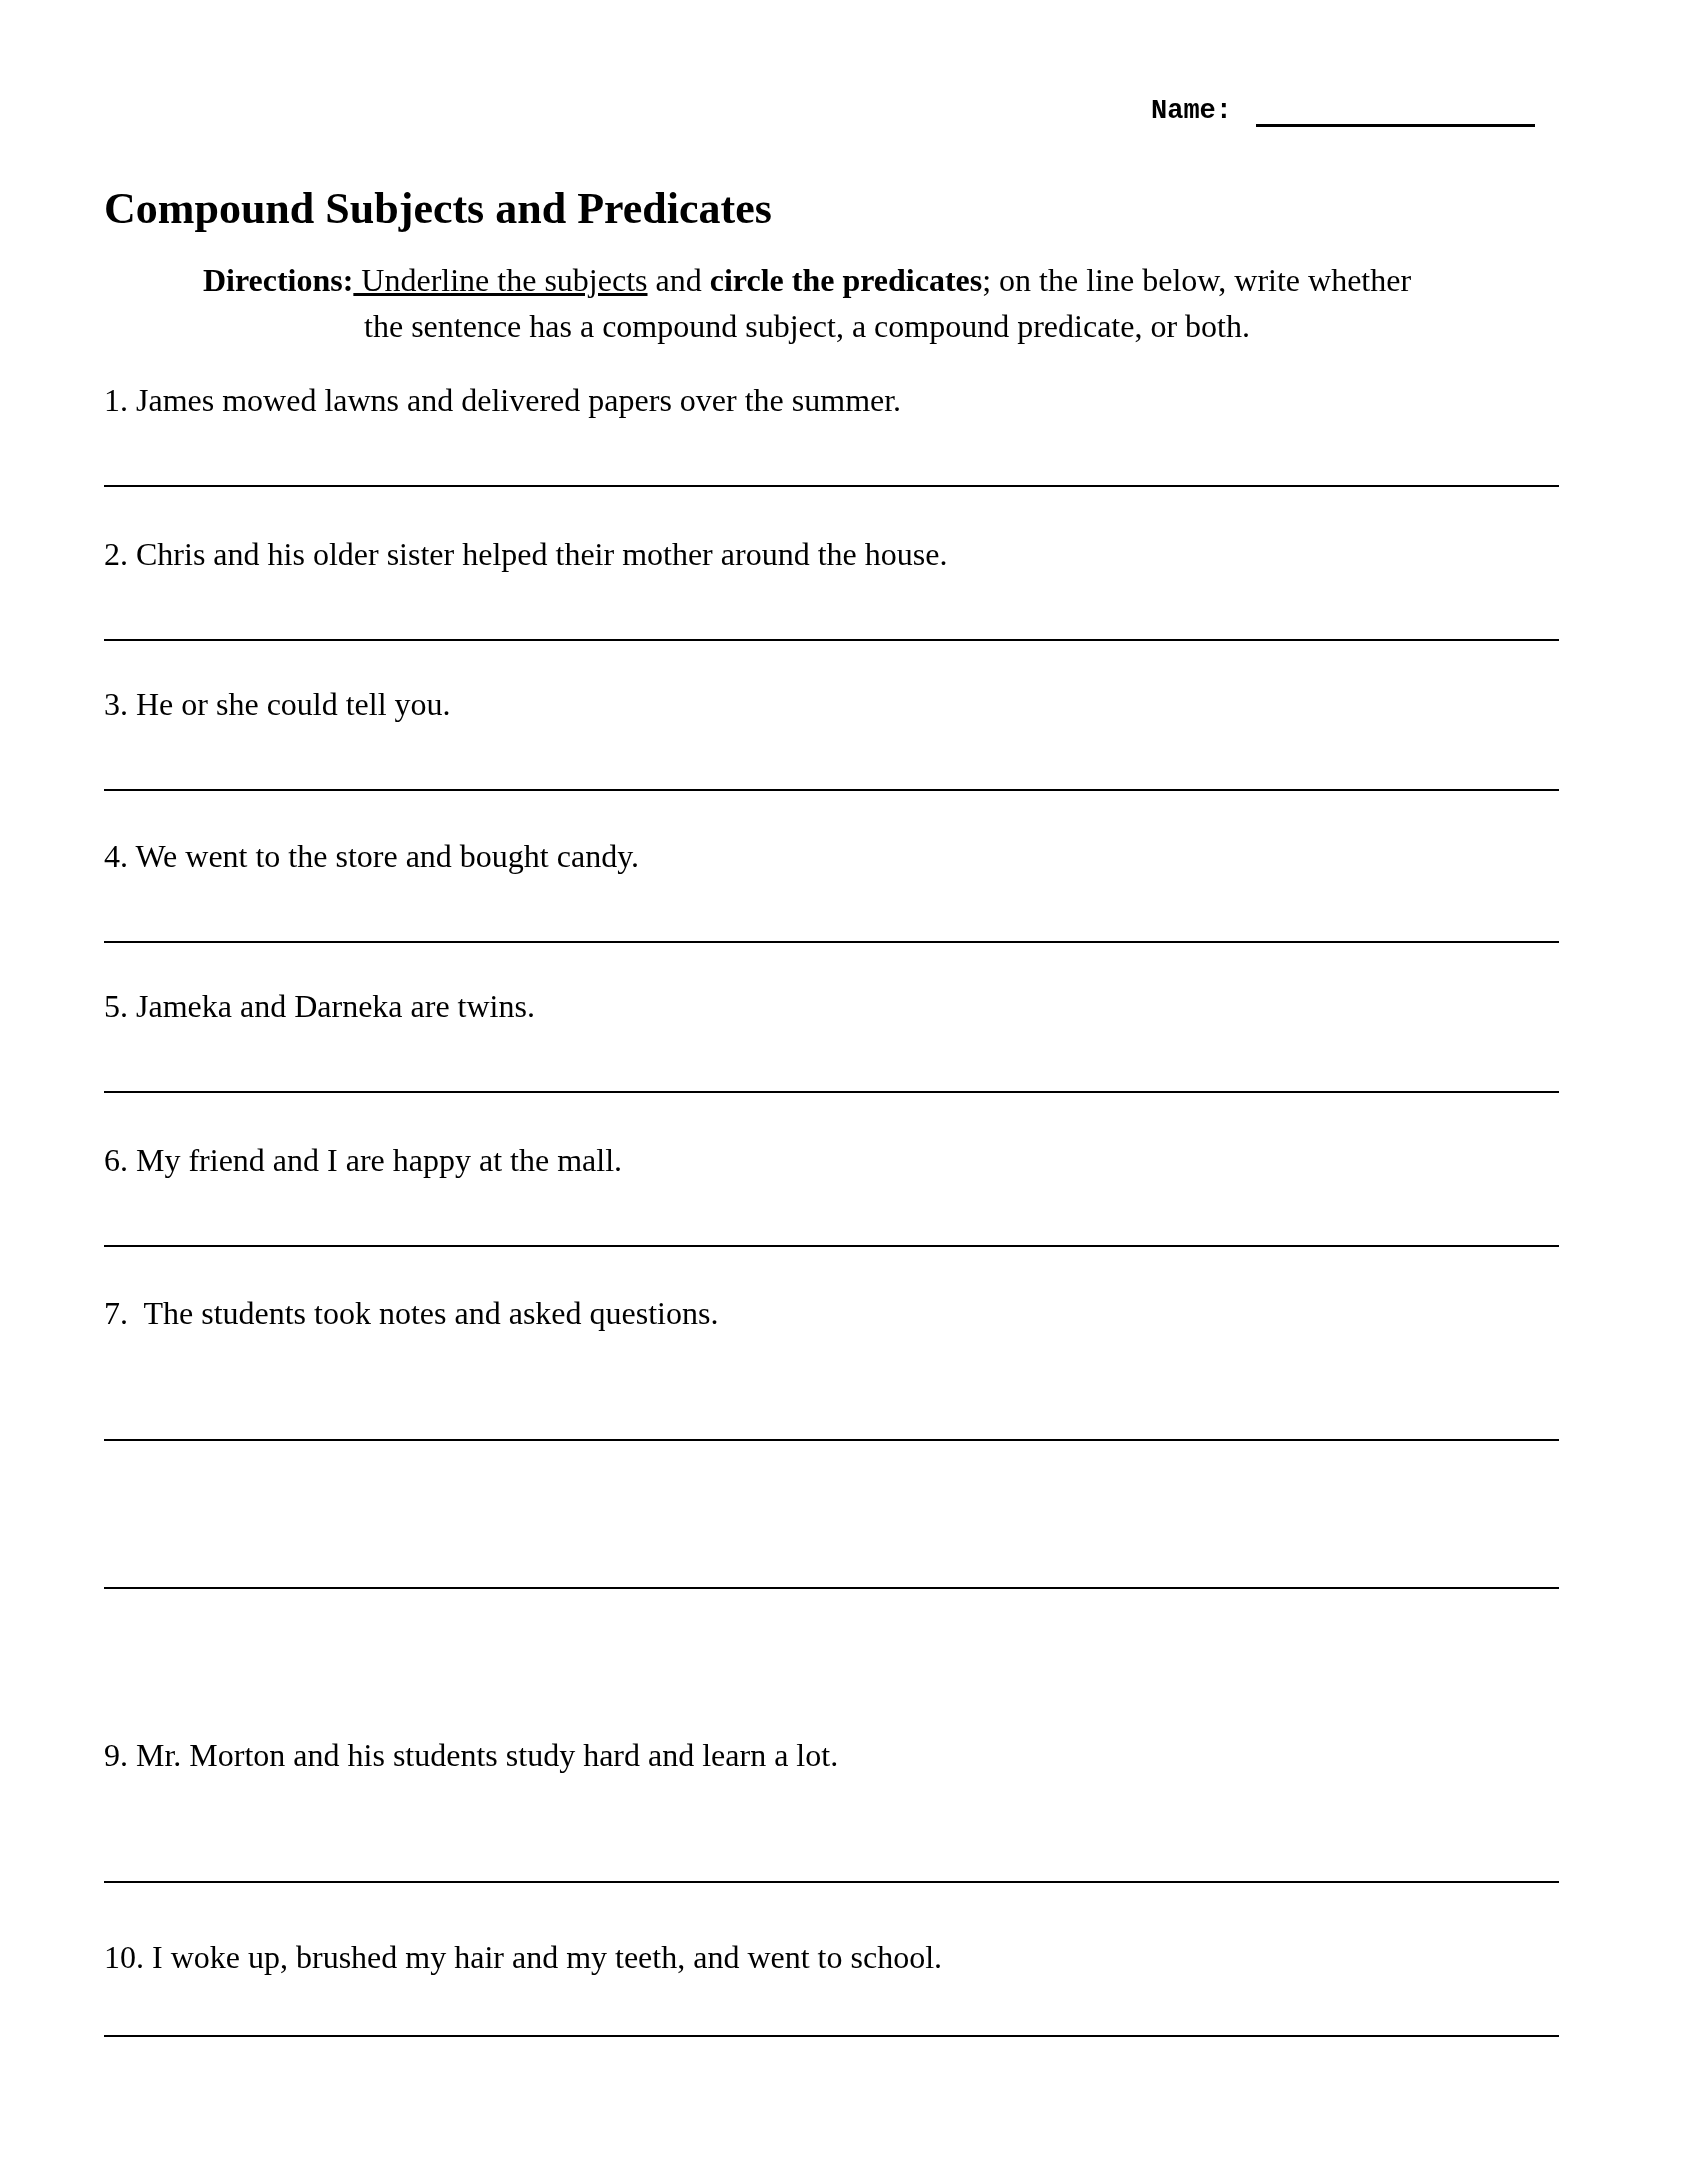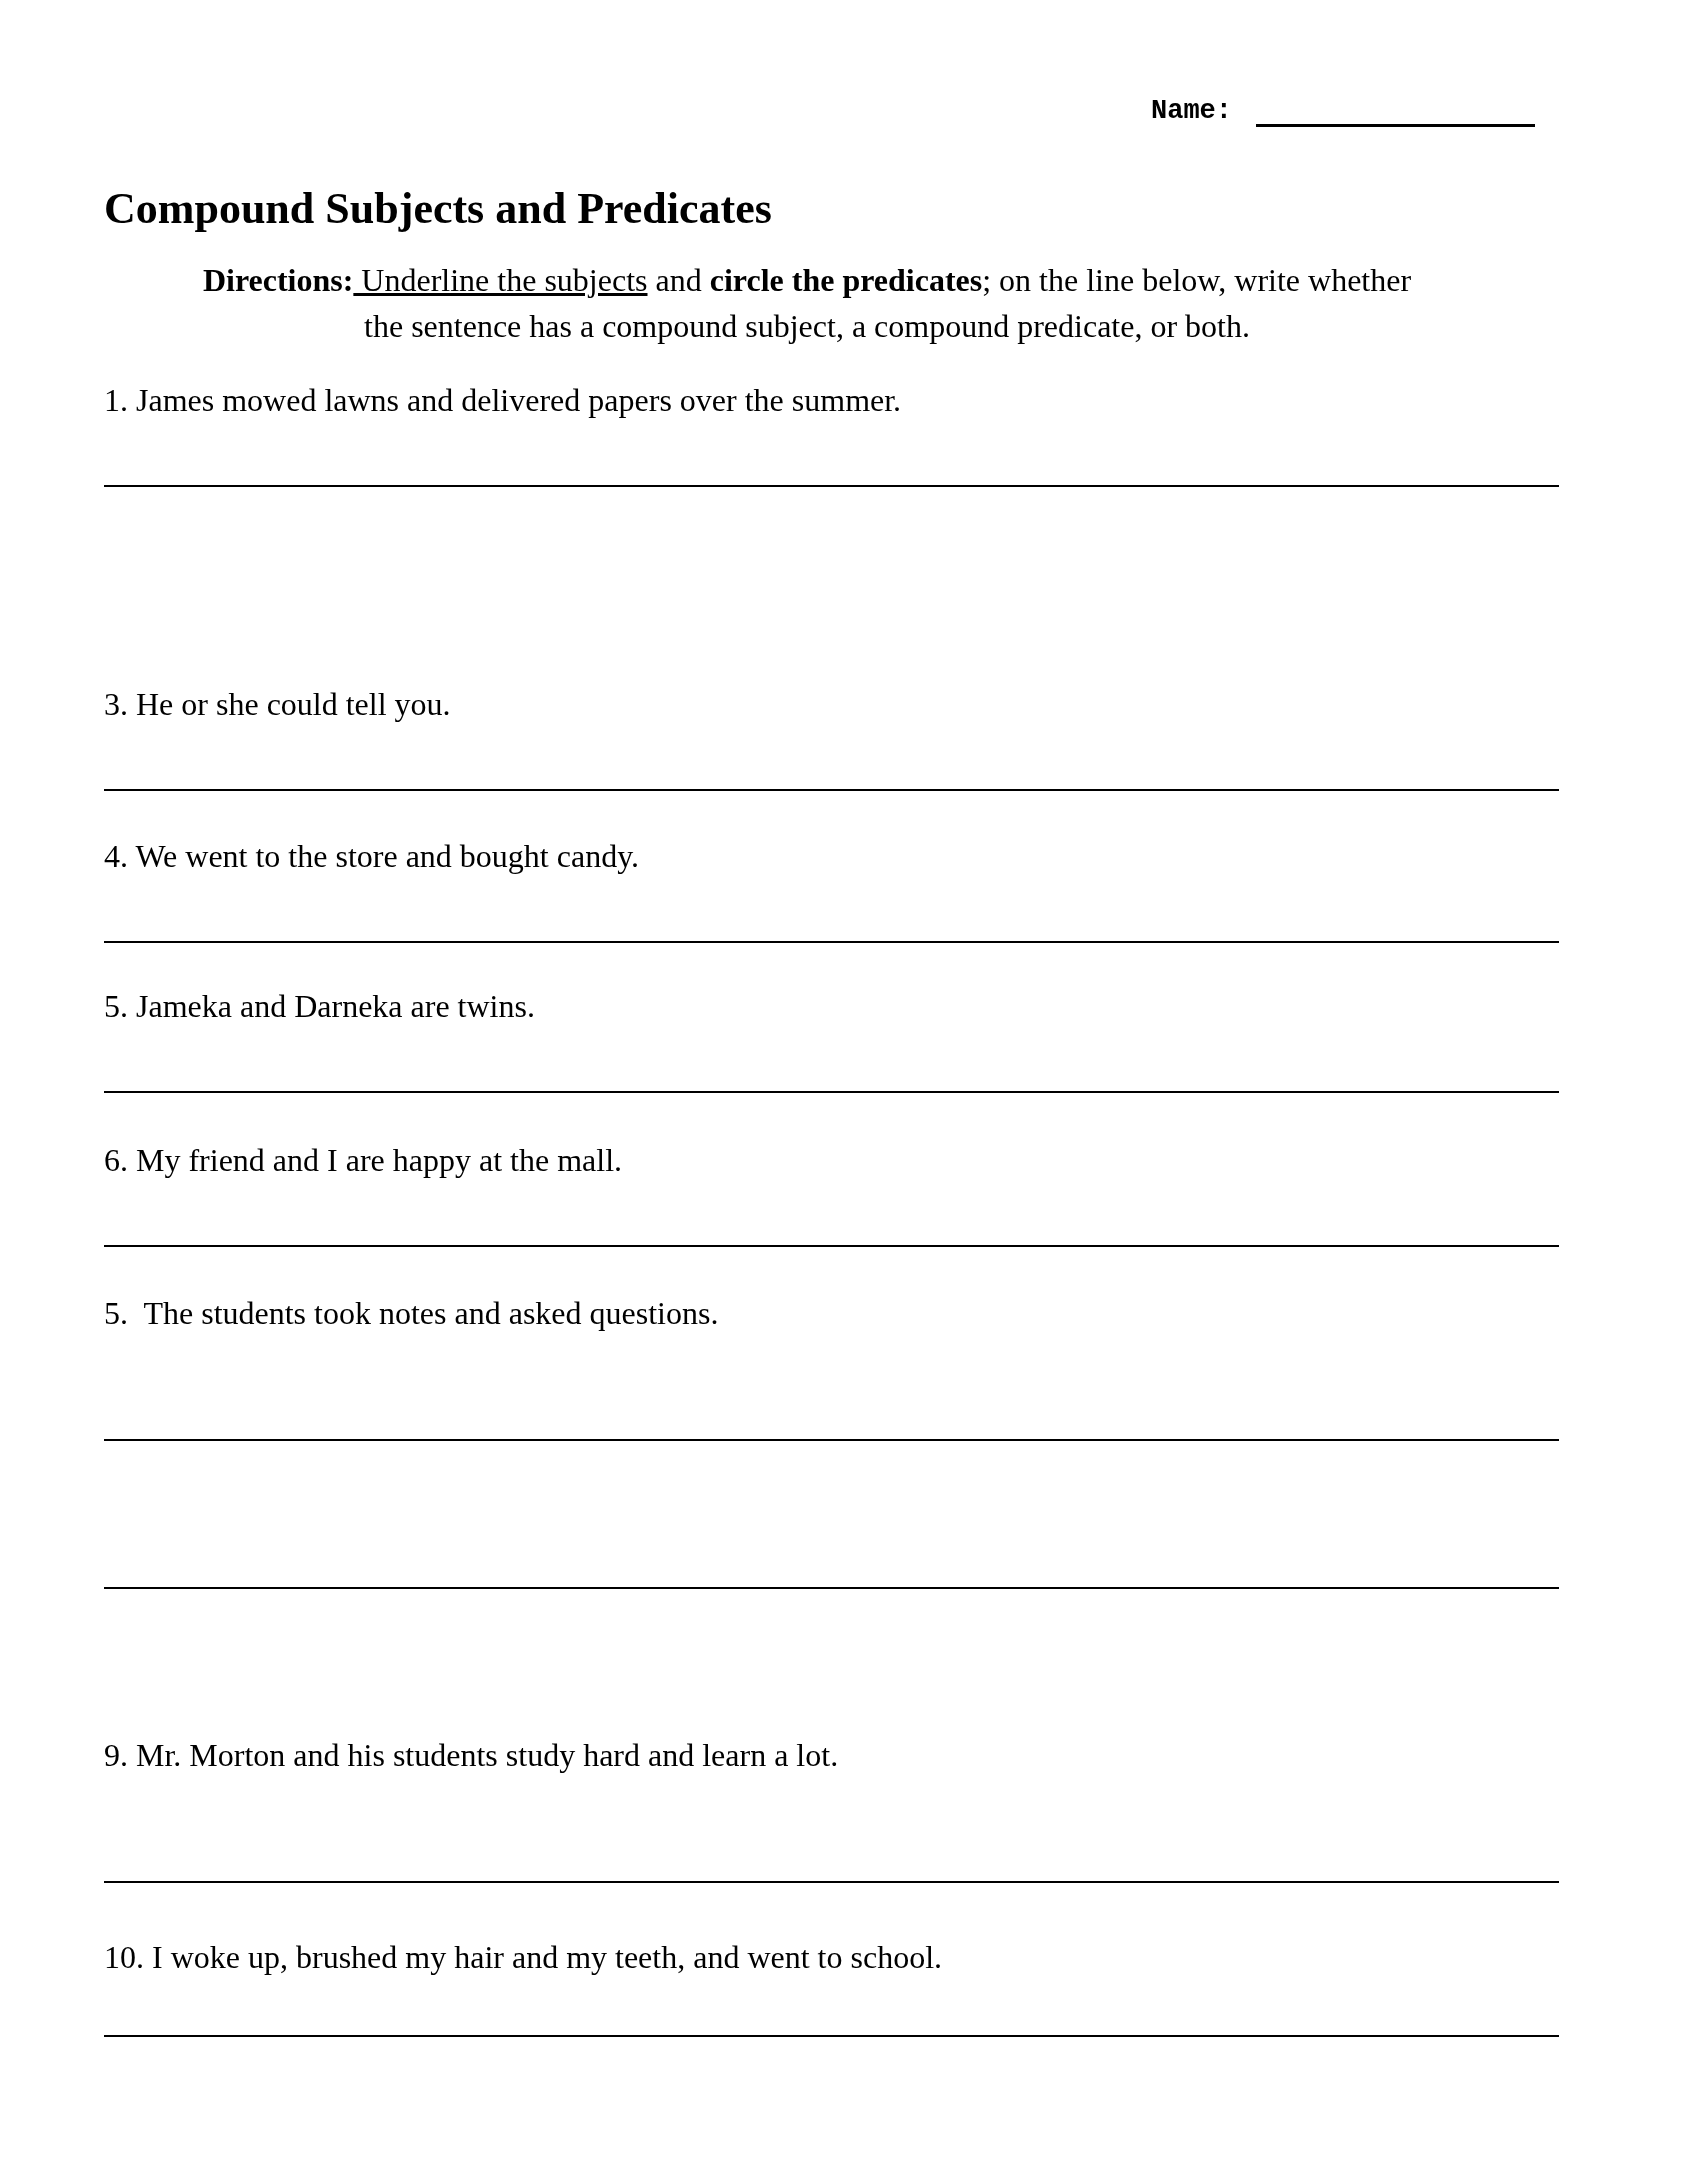--- a/index.html
+++ b/index.html
@@ -111,20 +111,24 @@
   <div class="directions">
     <div><span class="bold">Directions:</span><span class="underline"> Underline the subjects</span><span> and </span><span class="bold">circle the predicates</span><span>; on the line below, write whether</span></div>
     <div>the sentence has a compound subject, a compound predicate, or both.</div>
   </div>
 
   <div class="item i1">
     <p class="sentence">1. James mowed lawns and delivered papers over the summer.</p>
     <div class="answer-line gap-a"></div>
   </div>
 
+  <div class="item i2">
+    <p class="sentence">2. Chris and his older sister helped their mother around the house.</p>
+    <div class="answer-line gap-a"></div>
+  </div>
 
   <div class="item i3">
     <p class="sentence">3. He or she could tell you.</p>
     <div class="answer-line gap-a"></div>
   </div>
 
   <div class="item i4">
     <p class="sentence">4. We went to the store and bought candy.</p>
     <div class="answer-line gap-a"></div>
   </div>
@@ -133,21 +137,21 @@
     <p class="sentence">5. Jameka and Darneka are twins.</p>
     <div class="answer-line gap-a"></div>
   </div>
 
   <div class="item i6">
     <p class="sentence">6. My friend and I are happy at the mall.</p>
     <div class="answer-line gap-a"></div>
   </div>
 
   <div class="item i7">
-    <p class="sentence">5.  The students took notes and asked questions.</p>
+    <p class="sentence">7.  The students took notes and asked questions.</p>
     <div class="answer-line gap-b"></div>
   </div>
 
   <div class="item i8">
     <div class="answer-line gap-b"></div>
   </div>
 
   <div class="item i9">
     <p class="sentence">9. Mr. Morton and his students study hard and learn a lot.</p>
     <div class="answer-line gap-b"></div>

